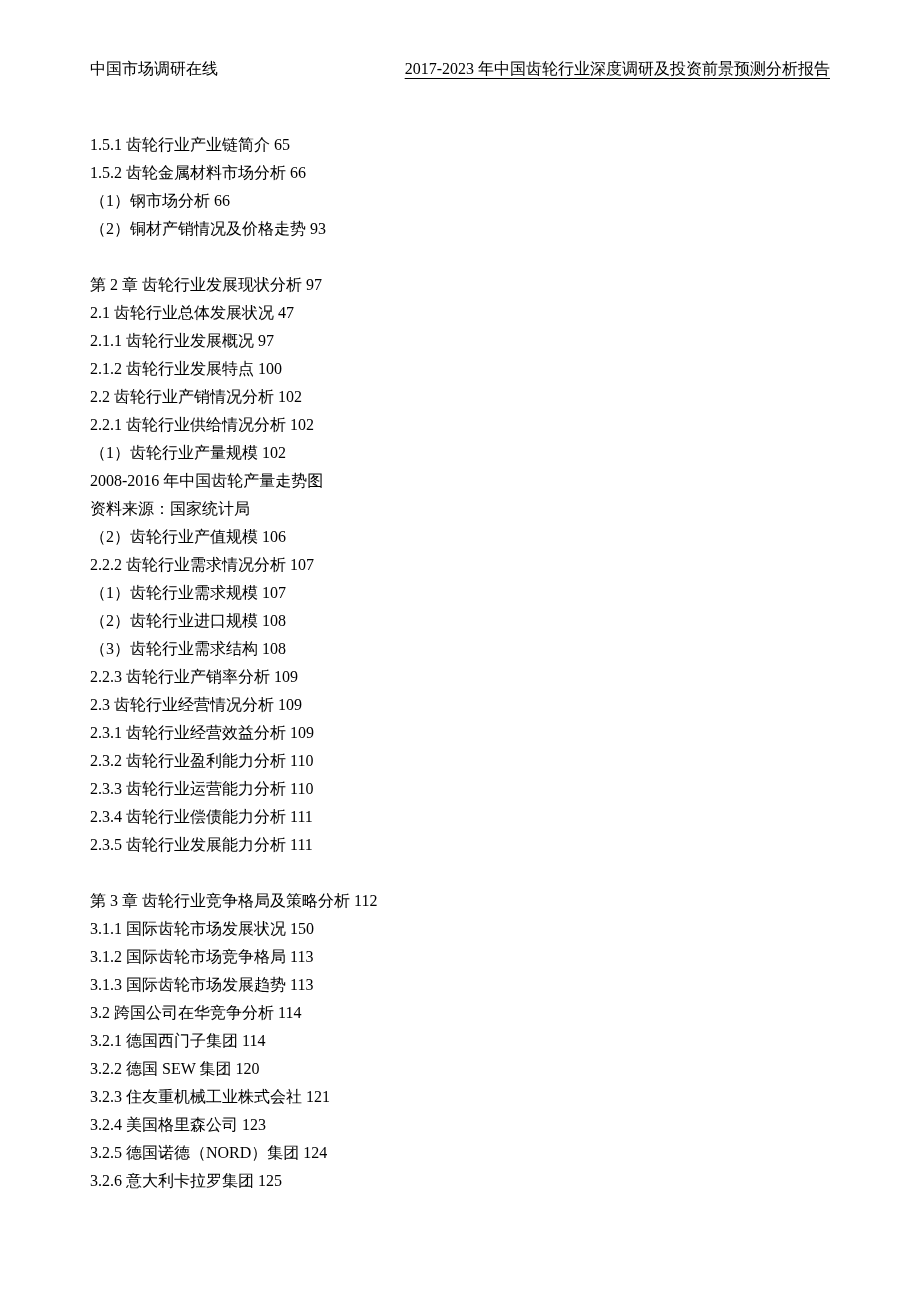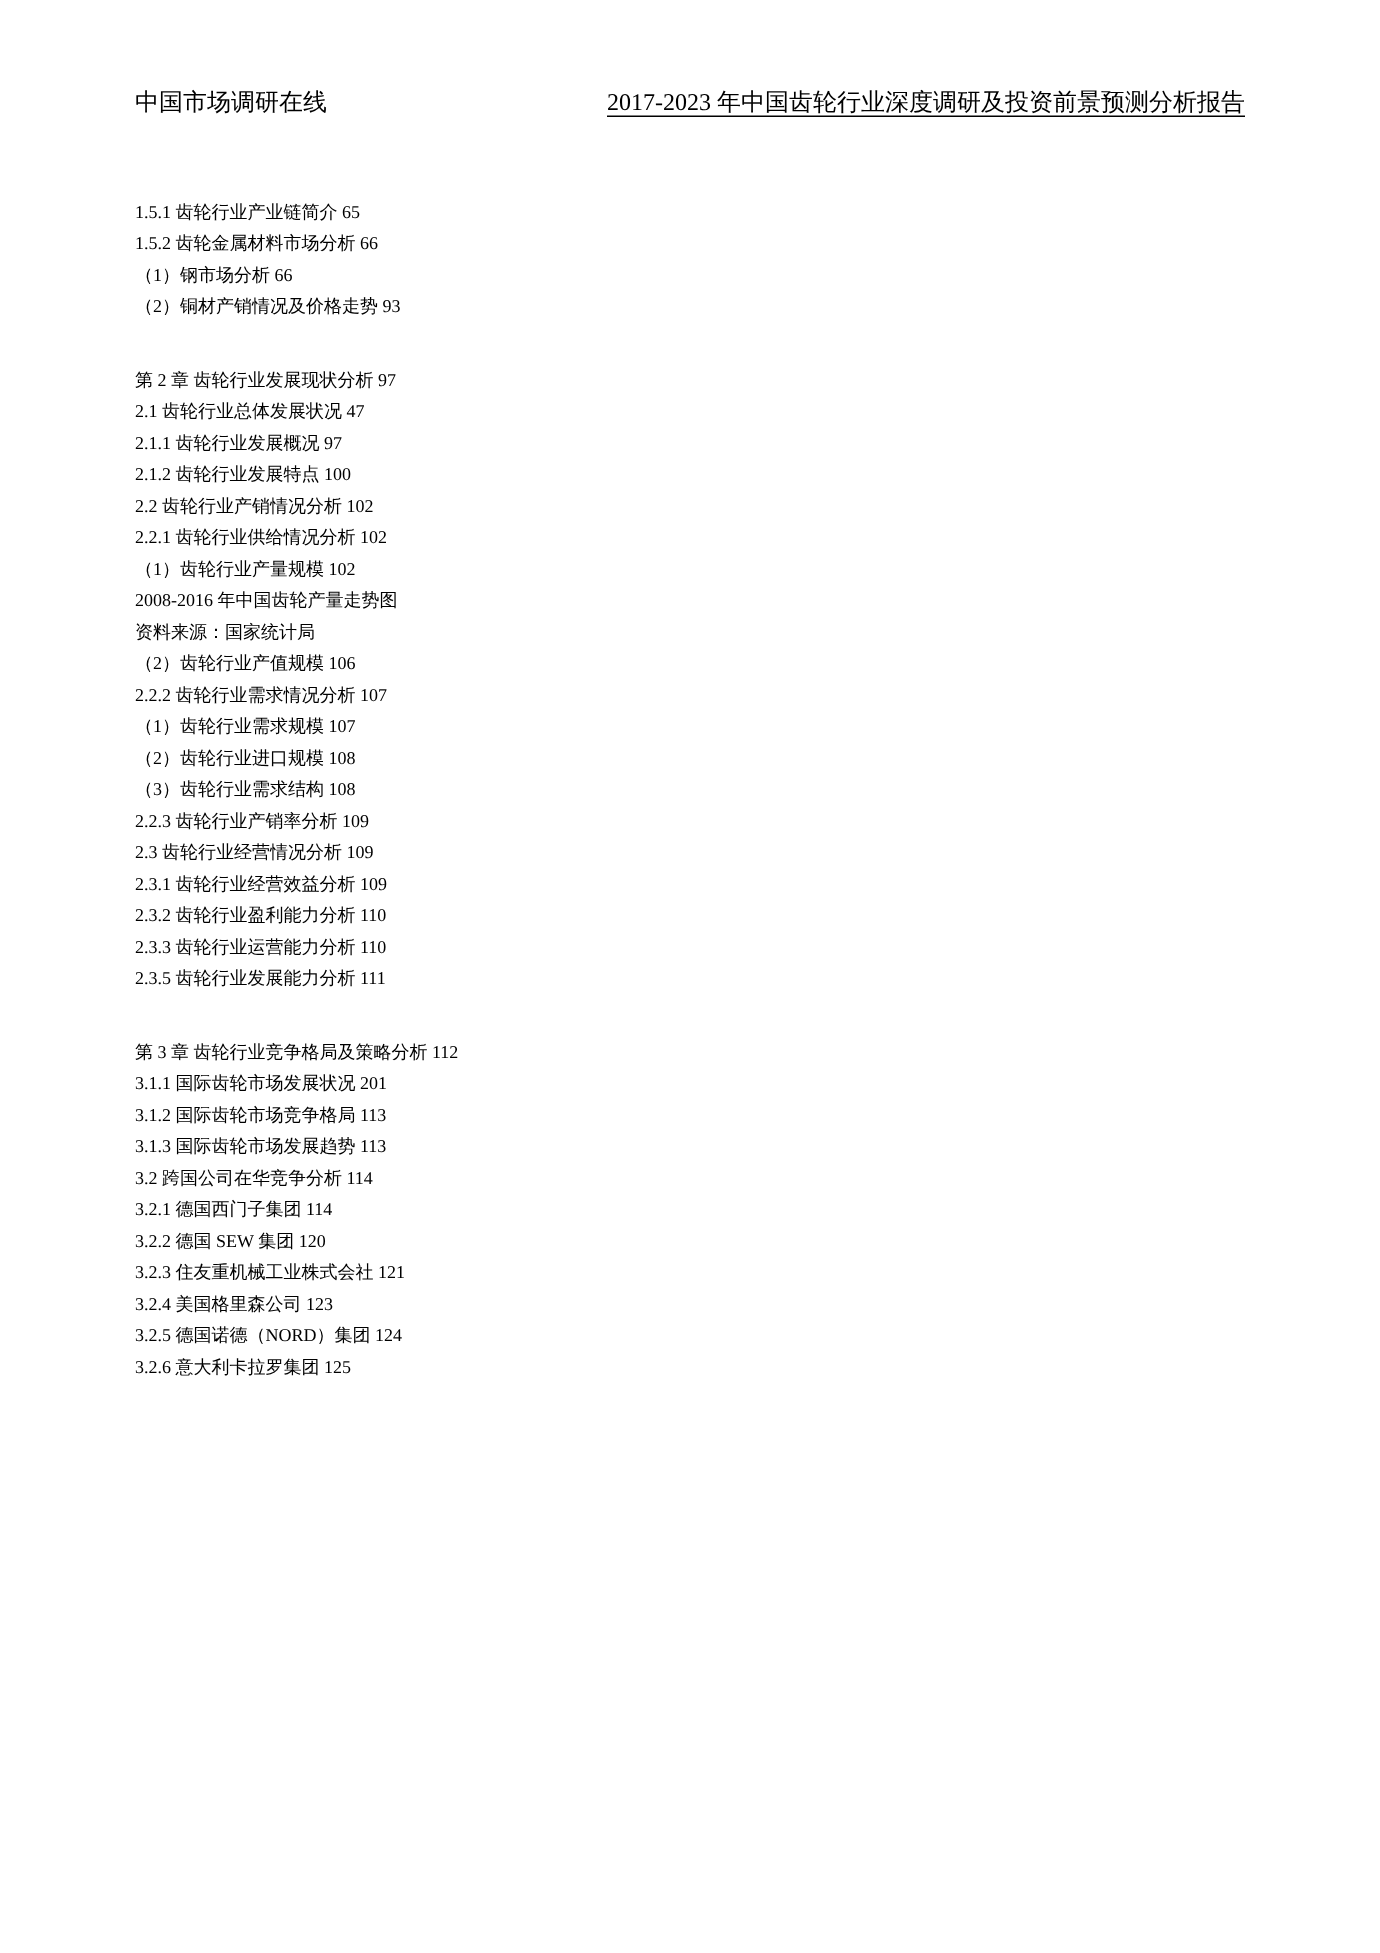--- a/index.html
+++ b/index.html
@@ -33,21 +33,21 @@
     text-underline-offset: 4px;
     text-decoration-thickness: 1px;
   }
   .content {
     margin-top: 48px;
   }
   .content p {
     margin: 0;
     white-space: pre-wrap;
     font-family: "SimSun", "宋体", serif;
-    font-size: 12px;
+    font-size: 16px;
   }
   .blank-line {
     height: 1.75em;
   }
 </style>
 </head>
 <body>
 
 <div class="page">
 
@@ -74,24 +74,25 @@
       <p>（2）齿轮行业产值规模 106</p>
       <p>2.2.2 齿轮行业需求情况分析 107</p>
       <p>（1）齿轮行业需求规模 107</p>
       <p>（2）齿轮行业进口规模 108</p>
       <p>（3）齿轮行业需求结构 108</p>
       <p>2.2.3 齿轮行业产销率分析 109</p>
       <p>2.3 齿轮行业经营情况分析 109</p>
       <p>2.3.1 齿轮行业经营效益分析 109</p>
       <p>2.3.2 齿轮行业盈利能力分析 110</p>
       <p>2.3.3 齿轮行业运营能力分析 110</p>
+      <p>2.3.4 齿轮行业偿债能力分析 111</p>
       <p>2.3.5 齿轮行业发展能力分析 111</p>
       <div class="blank-line"></div>
       <p>第 3 章 齿轮行业竞争格局及策略分析 112</p>
-      <p>3.1.1 国际齿轮市场发展状况 201</p>
+      <p>3.1.1 国际齿轮市场发展状况 150</p>
       <p>3.1.2 国际齿轮市场竞争格局 113</p>
       <p>3.1.3 国际齿轮市场发展趋势 113</p>
       <p>3.2 跨国公司在华竞争分析 114</p>
       <p>3.2.1 德国西门子集团 114</p>
       <p>3.2.2 德国 SEW 集团 120</p>
       <p>3.2.3 住友重机械工业株式会社 121</p>
       <p>3.2.4 美国格里森公司 123</p>
       <p>3.2.5 德国诺德（NORD）集团 124</p>
       <p>3.2.6 意大利卡拉罗集团 125</p>
     </div>

